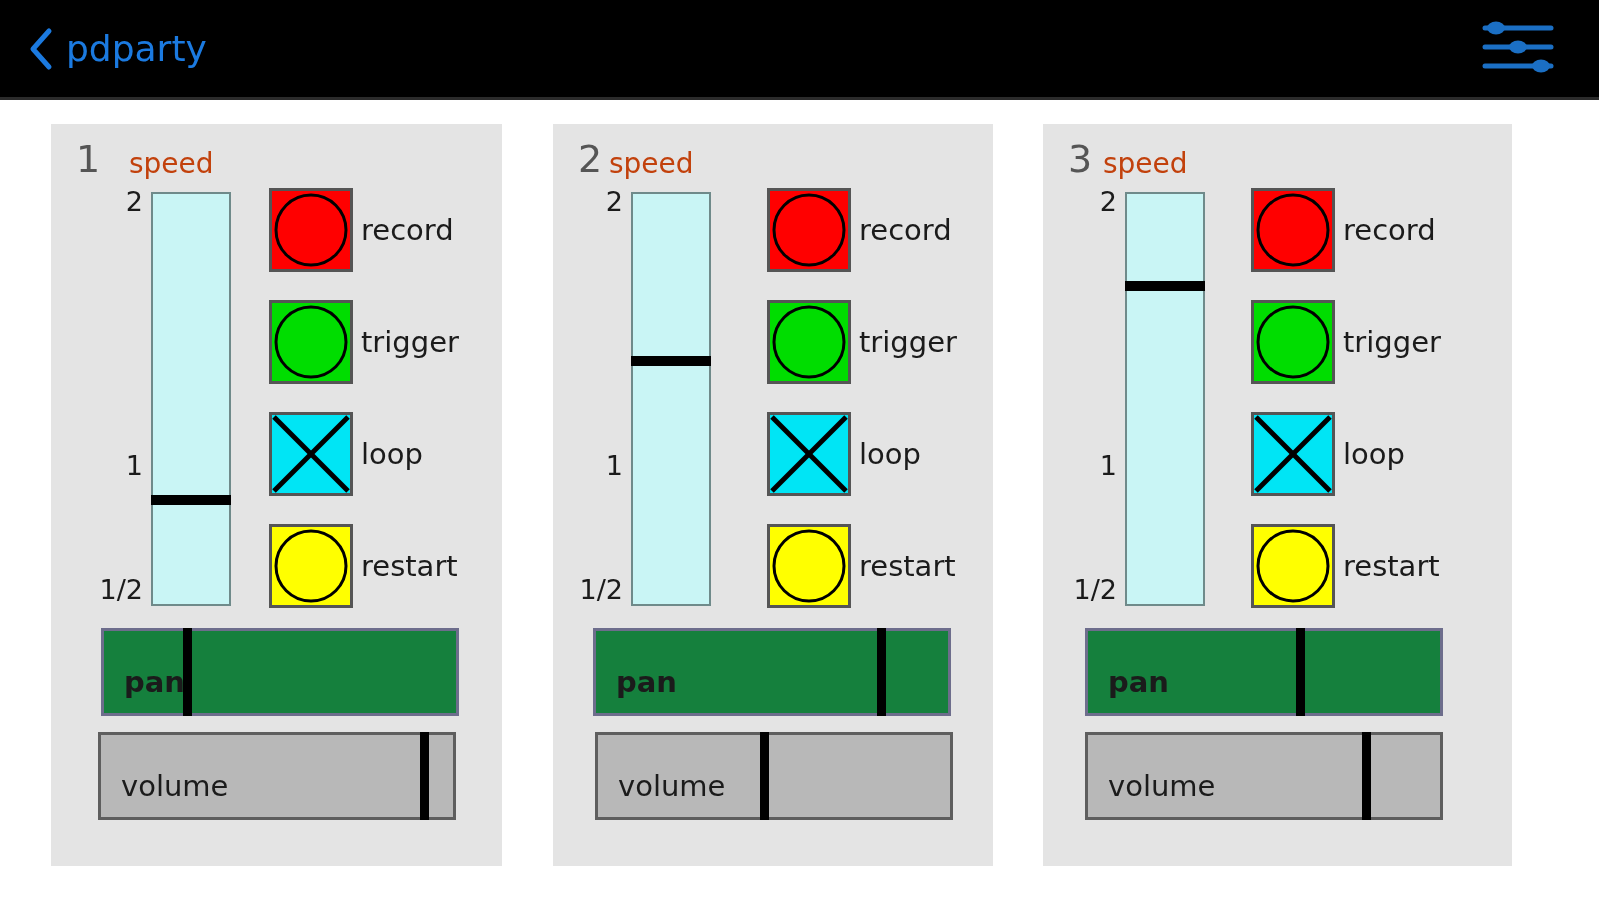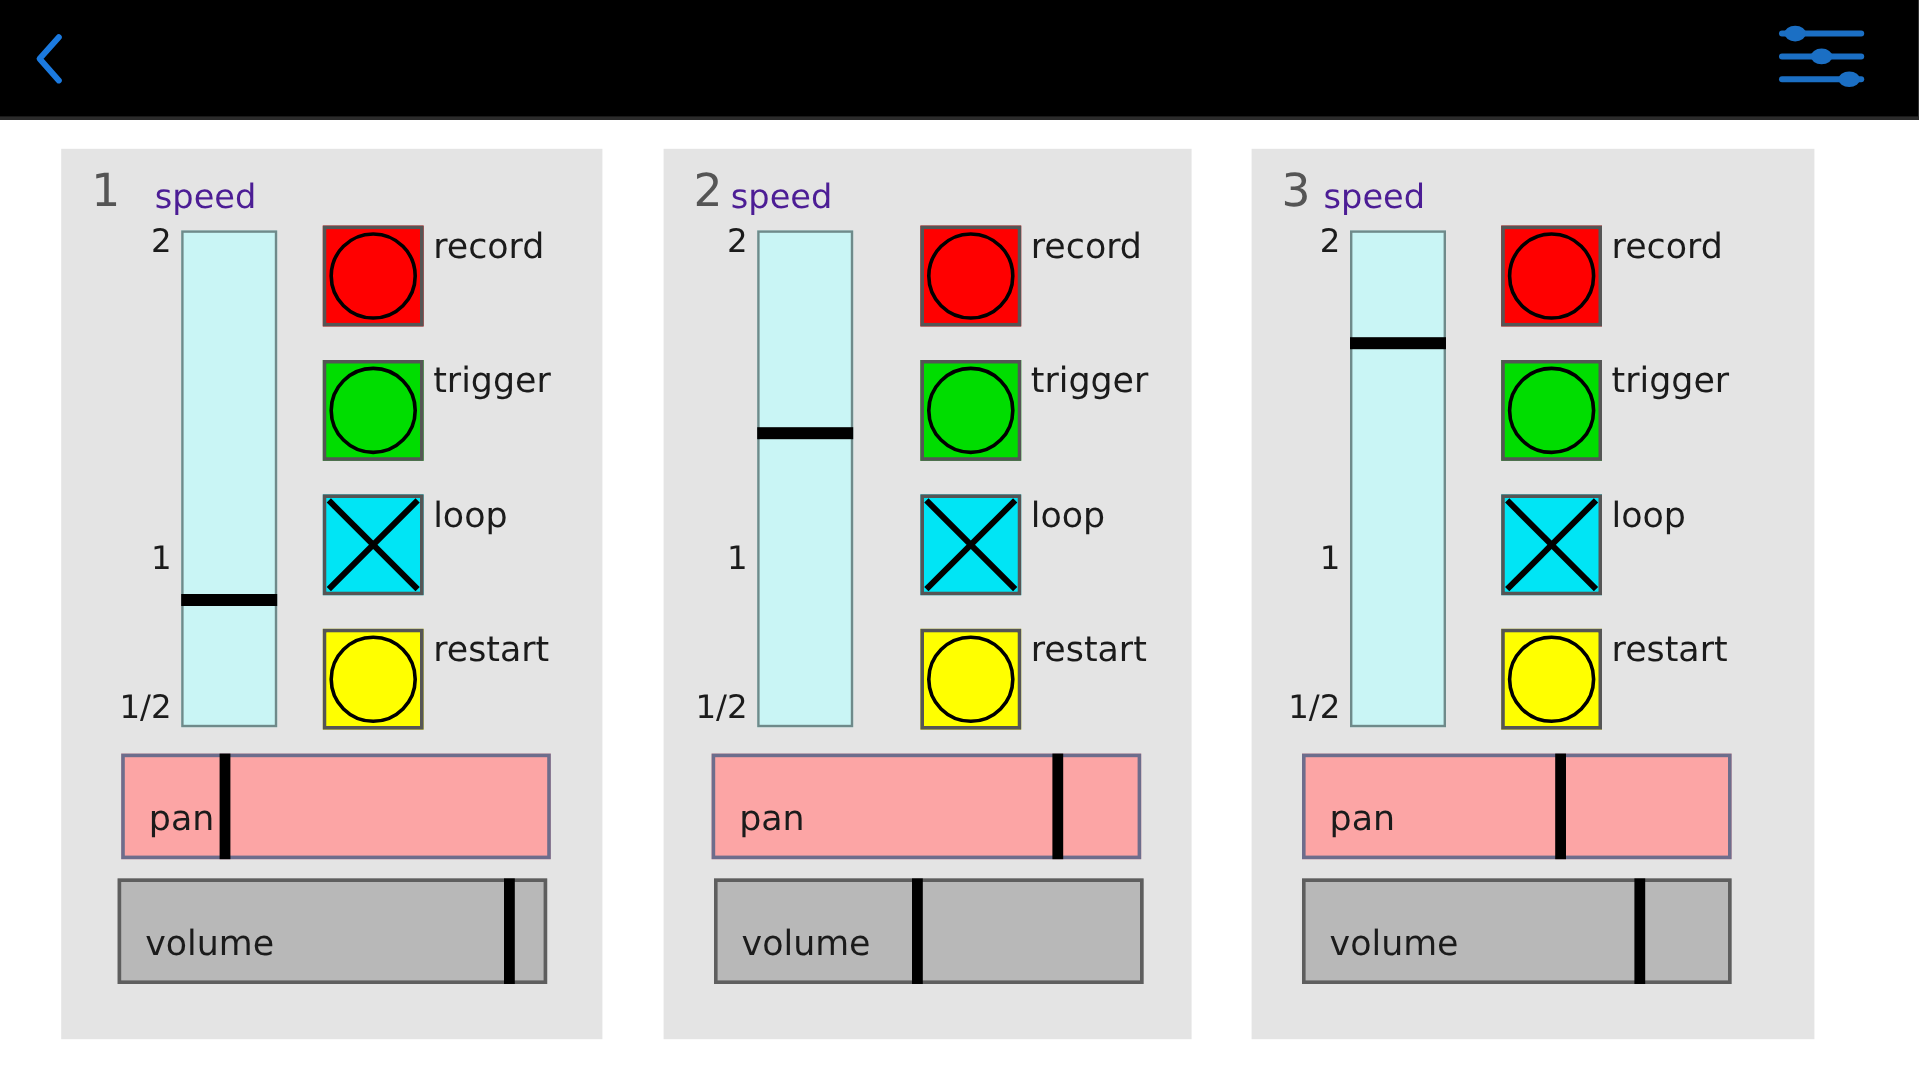--- a/index.html
+++ b/index.html
@@ -77,21 +77,21 @@
     left: 25px; top: 16px;
     font-size: 38px;
     color: #555555;
     font-family: "DejaVu Sans", sans-serif;
     line-height: 38px;
   }
   .speed-label {
     position: absolute;
     top: 26px;
     font-size: 28px;
-    color: #4c1d95;
+    color: #c2410c;
     font-family: "DejaVu Sans", sans-serif;
     line-height: 28px;
   }
 
   
   .vslider {
     position: absolute;
     background: #c9f5f5;
     border: 2px solid #6f8a8a;
     box-sizing: border-box;
@@ -110,20 +110,21 @@
     color: #1b1b1b;
     font-family: "DejaVu Sans", sans-serif;
     text-align: right;
     line-height: 27px;
   }
 
   
   .btn-row {
     position: absolute;
     display: flex;
+    align-items: center;
   }
   .btn-box {
     width: 84px; height: 84px;
     border: 3px solid #555555;
     box-sizing: border-box;
     position: relative;
     cursor: pointer;
     flex: 0 0 auto;
   }
   .btn-box svg { display: block; }
@@ -136,21 +137,21 @@
   }
 
   
   .hslider {
     position: absolute;
     height: 88px;
     border: 3px solid #6b6b78;
     box-sizing: border-box;
     cursor: pointer;
   }
-  .hslider.pan    { background: #fca5a5; border-color: #6d6d8c; }
+  .hslider.pan    { background: #15803d; border-color: #6d6d8c; font-weight: bold; }
   .hslider.volume { background: #b8b8b8; border-color: #5e5e5e; }
   .hslider-knob {
     position: absolute;
     top: -3px; bottom: -3px;
     width: 9px;
     background: #000000;
   }
   .hslider-label {
     position: absolute;
     left: 20px;
@@ -162,20 +163,21 @@
 </style>
 </head>
 <body>
 
 <div id="navbar">
 
   <div id="back-button">
     <svg id="back-chevron" viewBox="0 0 26 44">
       <polyline points="21,4 5,22 21,40" fill="none" stroke="#1b7ae0" stroke-width="5" stroke-linecap="round" stroke-linejoin="round"></polyline>
     </svg>
+    <span id="back-label">pdparty</span>
   </div>
 
 
   <svg id="settings-button" viewBox="0 0 78 66">
     <g stroke="#1b6fc4" stroke-width="5" stroke-linecap="round" fill="none">
       <line x1="6" y1="14" x2="72" y2="14"></line>
       <line x1="6" y1="33" x2="72" y2="33"></line>
       <line x1="6" y1="52" x2="72" y2="52"></line>
     </g>
     <g fill="#1b6fc4">

